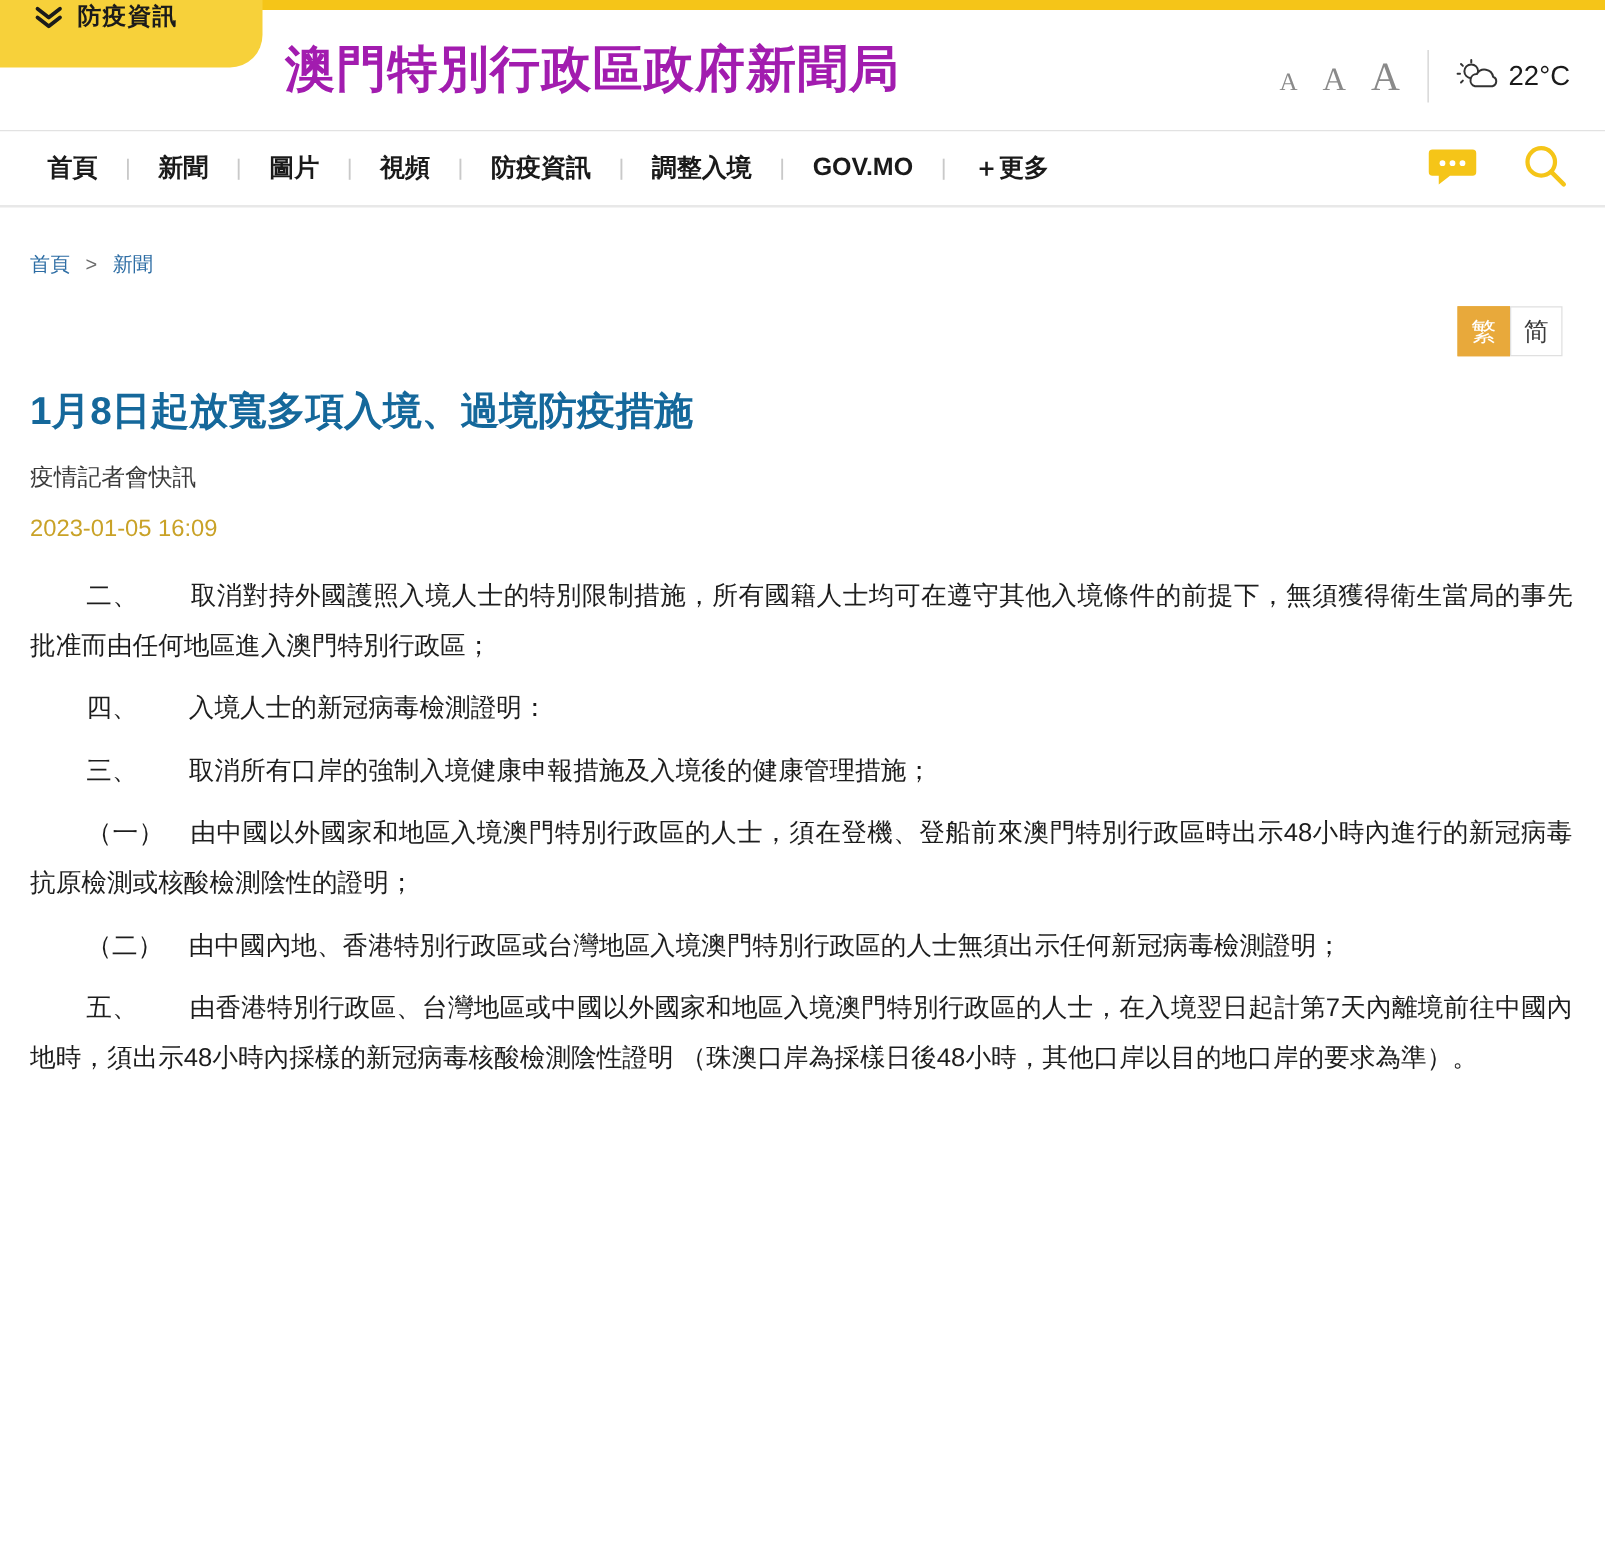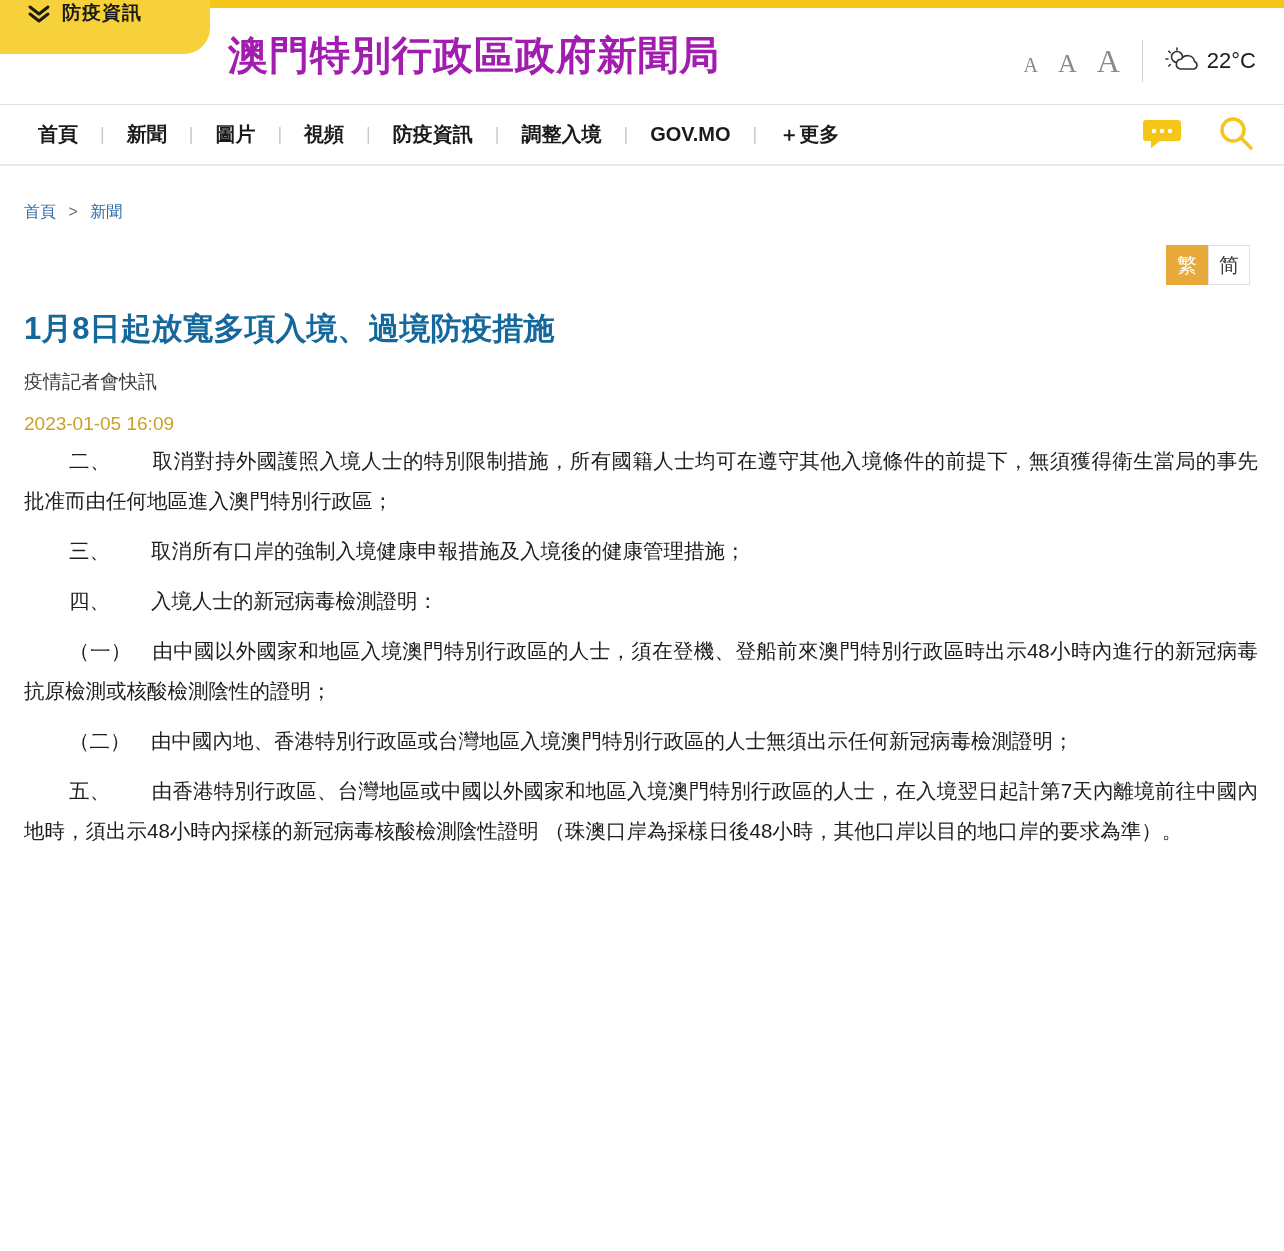--- a/index.html
+++ b/index.html
@@ -190,21 +190,21 @@
     font-weight: bold;
   }
   .kicker {
     font-size: 19px;
     color: #3a3a3a;
     margin-bottom: 18px;
   }
   .timestamp {
     font-size: 19px;
     color: #c9a227;
-    margin-bottom: 6px;
+    margin-bottom: 22px;
   }
   .para {
     font-size: 20.5px;
     line-height: 1.95;
     color: #1d1d1d;
     margin: 0 0 10px 0;
     text-align: justify;
   }
   .para.indent { text-indent: 2.2em; }
 </style>
@@ -298,18 +298,18 @@
   <div class="lang-btn active">繁</div>
   <div class="lang-btn">简</div>
 </div>
 
 <div class="article">
   <h1>1月8日起放寬多項入境、過境防疫措施</h1>
   <div class="kicker">疫情記者會快訊</div>
   <div class="timestamp">2023-01-05 16:09</div>
 
   <p class="para indent">二、　　取消對持外國護照入境人士的特別限制措施，所有國籍人士均可在遵守其他入境條件的前提下，無須獲得衛生當局的事先批准而由任何地區進入澳門特別行政區；</p>
+  <p class="para indent">四、　　入境人士的新冠病毒檢測證明：</p>
   <p class="para indent">三、　　取消所有口岸的強制入境健康申報措施及入境後的健康管理措施；</p>
-  <p class="para indent">四、　　入境人士的新冠病毒檢測證明：</p>
   <p class="para indent">（一）　由中國以外國家和地區入境澳門特別行政區的人士，須在登機、登船前來澳門特別行政區時出示48小時內進行的新冠病毒抗原檢測或核酸檢測陰性的證明；</p>
   <p class="para indent">（二）　由中國內地、香港特別行政區或台灣地區入境澳門特別行政區的人士無須出示任何新冠病毒檢測證明；</p>
   <p class="para indent">五、　　由香港特別行政區、台灣地區或中國以外國家和地區入境澳門特別行政區的人士，在入境翌日起計第7天內離境前往中國內地時，須出示48小時內採樣的新冠病毒核酸檢測陰性證明 （珠澳口岸為採樣日後48小時，其他口岸以目的地口岸的要求為準）。</p>
 </div>
 
 </body></html>

